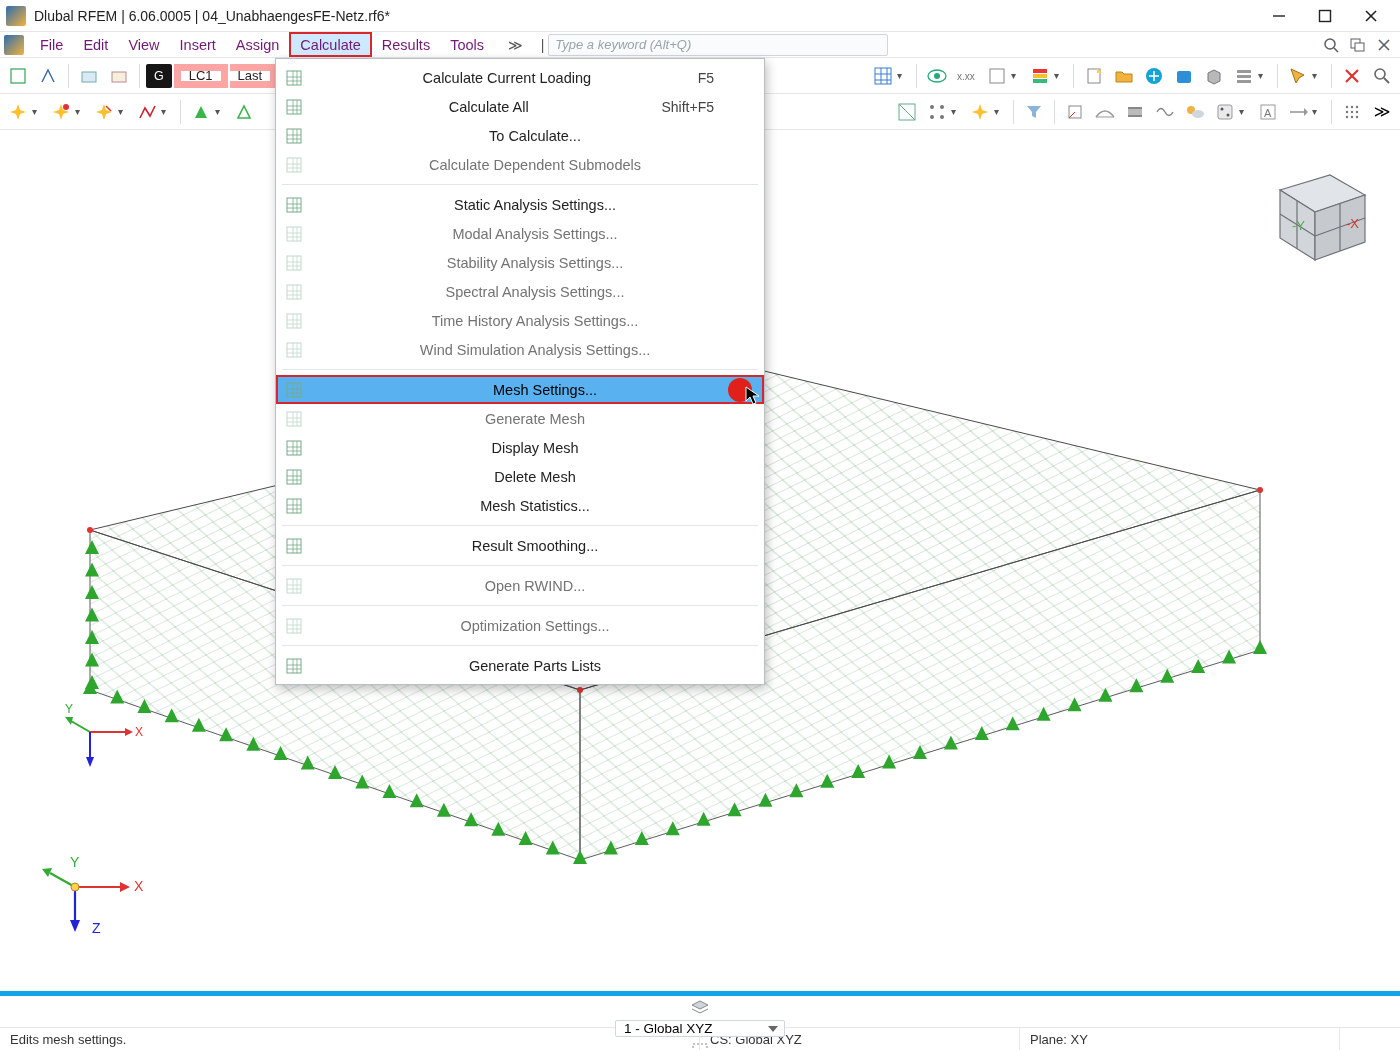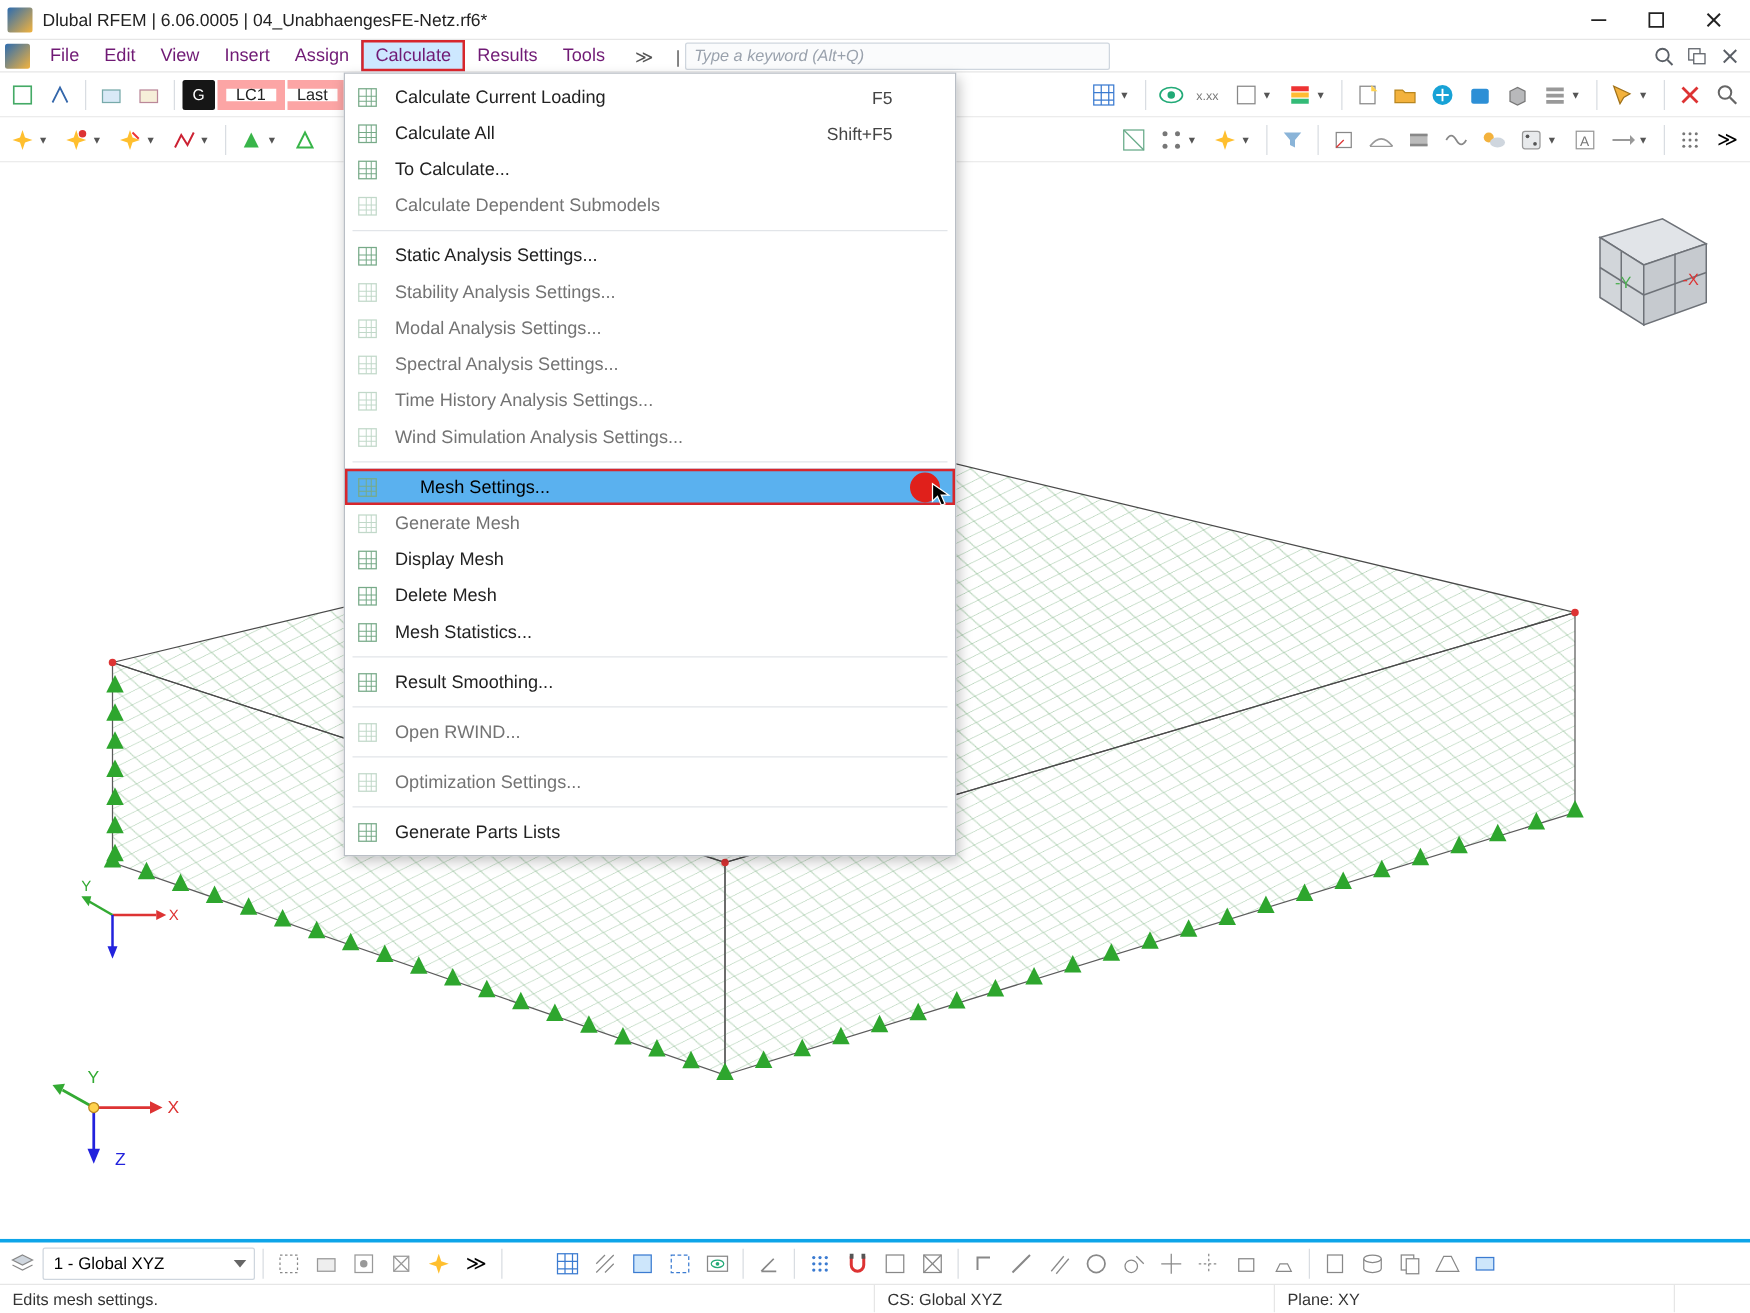--- a/index.html
+++ b/index.html
@@ -29,39 +29,39 @@
 
 .toolbar { height: 36px; background: #fff; display: flex; align-items: center; padding: 2px 4px; border-bottom: 1px solid #e6e6e6; gap: 2px; }
 .tb-sep { width: 1px; height: 24px; background: #d9dde2; margin: 0 4px; }
 .tb-btn { min-width: 28px; height: 28px; display: flex; align-items: center; justify-content: center; border-radius: 2px; }
 .tb-btn svg { display: block; }
 .tb-drop { width: 10px; font-size: 10px; color: #555; margin-left: -2px; margin-right: 3px; }
 .tb-chip { height: 24px; padding: 0 8px; background: #161616; color: #fff; font-size: 12.5px; display: flex; align-items: center; border-radius: 2px; }
 .tb-text { height: 24px; padding: 4px 8px; font-size: 13px; color: #222; display: flex; align-items: center; border: 7px solid #fca5a5; background: #fff; }
 
 
-.dropdown { position: absolute; left: 275px; top: 58px; width: 490px; background: #fff; border: 1px solid #b9bec5; box-shadow: 2px 4px 10px rgba(0,0,0,.25); z-index: 40; padding: 4px 0; }
+.dropdown { position: absolute; left: 275px; top: 58px; width: 490px; background: #fff; border: 1px solid #b9bec5; box-shadow: 2px 4px 10px rgba(0,0,0,.25); z-index: 40; padding: 4px 0; text-align: center; }
 .dd-item { height: 29px; display: flex; align-items: center; padding: 0 10px 0 6px; font-size: 14.5px; color: #222; position: relative; }
 .dd-item.disabled { color: #737373; }
 .dd-item .dd-icon { width: 24px; height: 22px; margin-right: 10px; display: flex; align-items: center; justify-content: center; }
 .dd-item .dd-icon.dim { opacity: .45; }
 .dd-item .dd-label { flex: 1; }
 .dd-item .dd-accel { font-size: 14px; color: #444; margin-right: 40px; }
 .dd-sep { height: 1px; background: #e2e5e9; margin: 5px 6px; }
 .dd-item.highlight { background: #5ab1ef; color: #000; gap: 20px; }
 .dd-item.highlight.red-outline { outline: 2px solid #d7262c; outline-offset: -2px; }
 .dd-click-dot { position: absolute; right: 12px; width: 24px; height: 24px; border-radius: 50%; background: #e0201b; z-index: 2; }
 .dd-cursor { position: absolute; right: 2px; top: 10px; z-index: 3; }
 
 
 .viewport { position: relative; flex: 1; background: #ffffff; height: calc(1050px - 32px - 26px - 36px - 36px - 36px - 23px); overflow: hidden; }
 .mesh-svg { position: absolute; left:0; top:0; }
 
 
-.bottombar { height: 36px; background: #fff; border-top: 3px solid #0ea5e9; display: flex; align-items: center; padding: 2px 4px; gap: 2px; }
+.bottombar { height: 36px; background: #fff; border-top: 5px solid #0ea5e9; display: flex; align-items: center; padding: 2px 4px; gap: 2px; flex-direction: column; }
 .combo { height: 26px; border: 1px solid #cfd6de; background: #fff; font-size: 13.5px; padding: 0 22px 0 8px; display: flex; align-items: center; position: relative; border-radius: 2px; min-width: 170px; }
 .combo::after { content: ""; position: absolute; right: 6px; top: 50%; width: 0; height: 0; border-left: 5px solid transparent; border-right: 5px solid transparent; border-top: 6px solid #666; transform: translateY(-50%); }
 
 
 .statusbar { height: 23px; background: #fff; border-top: 1px solid #e6e6e6; display: flex; align-items: center; font-size: 13px; color: #333; }
 .statusbar .cell { padding: 0 10px; height: 100%; display: flex; align-items: center; border-right: 1px solid #e6e6e6; }
 .statusbar .cell.grow { flex: 1; }
 
 
 .orient-cube { position: absolute; right: 20px; top: 20px; width: 130px; height: 130px; }
@@ -561,30 +561,30 @@
       </span>
       <span class="dd-label">Static Analysis Settings...</span>
     </div>
     <div class="dd-item disabled">
       <span class="dd-icon dim">
         <svg width="18" height="18">
           <rect x="2" y="2" width="14" height="14" fill="none" stroke="#7a8" stroke-width="1"></rect>
           <path d="M2 8h14M2 12h14M8 2v14M12 2v14" stroke="#7a8" stroke-width="0.8"></path>
         </svg>
       </span>
-      <span class="dd-label">Stability Analysis Settings...</span>
+      <span class="dd-label">Modal Analysis Settings...</span>
     </div>
     <div class="dd-item disabled">
       <span class="dd-icon dim">
         <svg width="18" height="18">
           <rect x="2" y="2" width="14" height="14" fill="none" stroke="#7a8" stroke-width="1"></rect>
           <path d="M2 8h14M2 12h14M8 2v14M12 2v14" stroke="#7a8" stroke-width="0.8"></path>
         </svg>
       </span>
-      <span class="dd-label">Modal Analysis Settings...</span>
+      <span class="dd-label">Stability Analysis Settings...</span>
     </div>
     <div class="dd-item disabled">
       <span class="dd-icon dim">
         <svg width="18" height="18">
           <rect x="2" y="2" width="14" height="14" fill="none" stroke="#7a8" stroke-width="1"></rect>
           <path d="M2 8h14M2 12h14M8 2v14M12 2v14" stroke="#7a8" stroke-width="0.8"></path>
         </svg>
       </span>
       <span class="dd-label">Spectral Analysis Settings...</span>
     </div>

